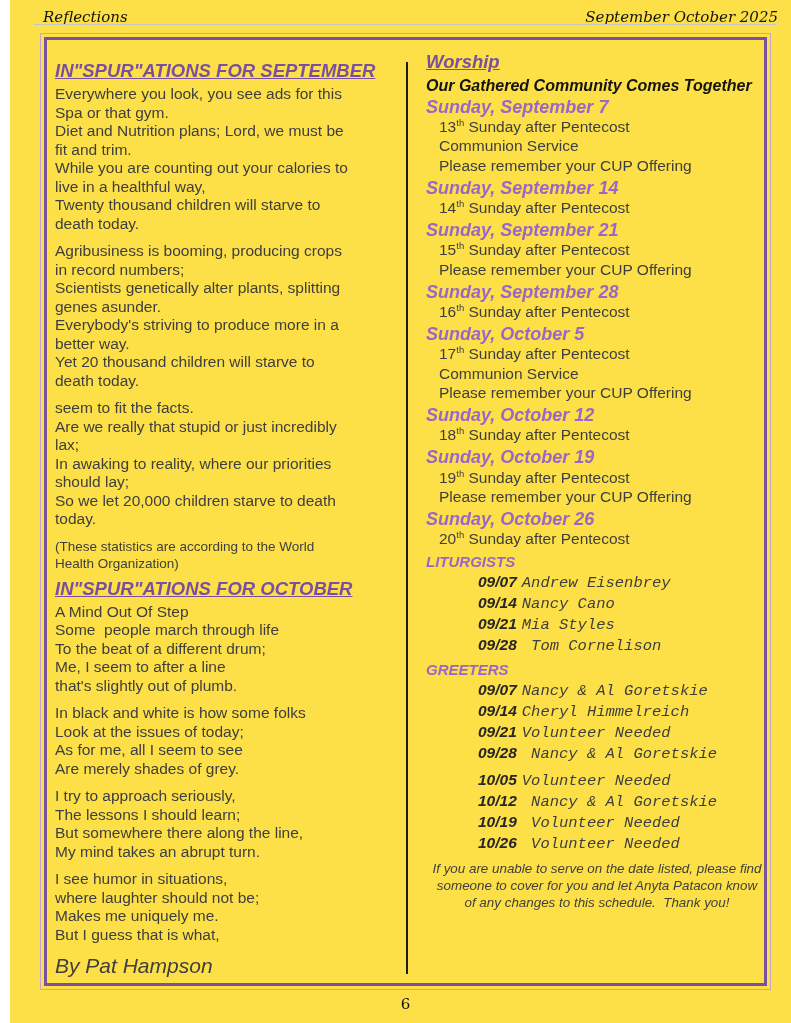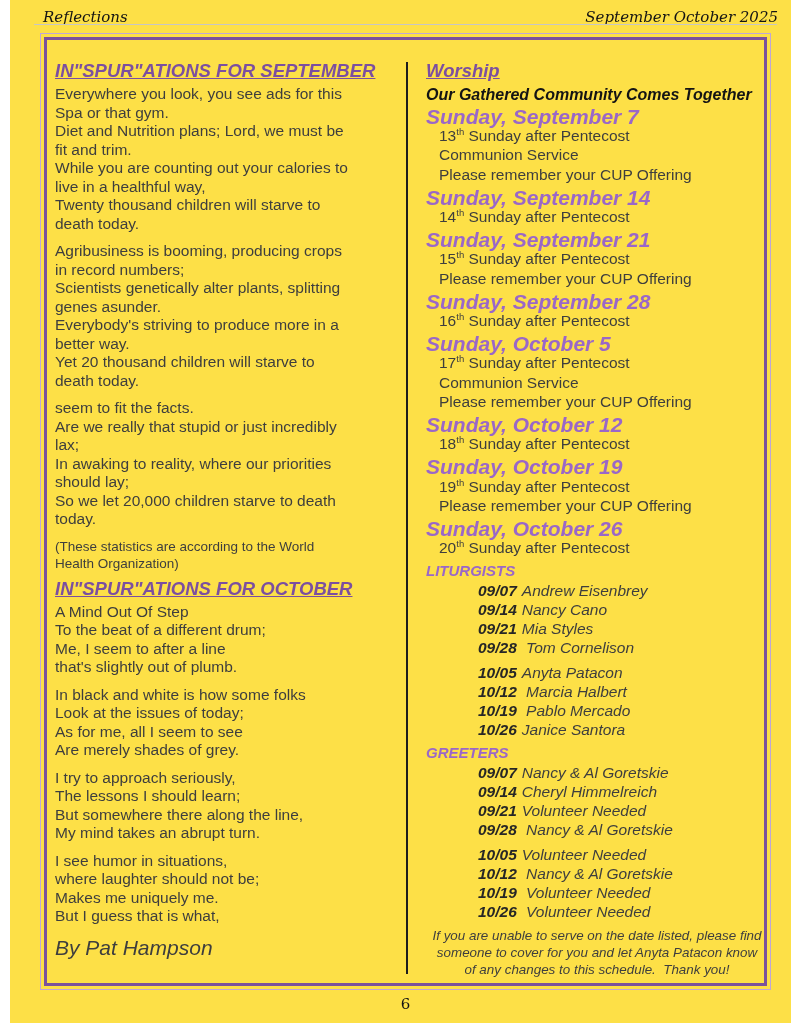--- a/index.html
+++ b/index.html
@@ -16,49 +16,49 @@
   
   .frame-outer{position:absolute;left:30px;top:33px;width:731px;height:957px;
                border:1px solid #bfa6d6;box-sizing:border-box;}
   .frame-inner{position:absolute;left:3px;top:3px;right:3px;bottom:3px;
                border:3px solid #7b519c;box-sizing:border-box;}
 
   .divider{position:absolute;left:396px;top:62px;width:2px;height:912px;background:#1d1d1d;}
 
   
   .col-left{position:absolute;left:45px;top:60px;width:334px;}
-  .col-right{position:absolute;left:416px;top:60px;width:342px;}
+  .col-right{position:absolute;left:416px;top:51px;width:342px;}
 
   
   .h-main{font-size:18.5px;font-weight:bold;font-style:italic;color:#7b4fa0;
           text-decoration:underline;margin:0 0 3px 0;line-height:22px;}
   .h-sub{font-size:16px;font-weight:bold;font-style:italic;color:#141414;
          margin:0 0 2px 0;line-height:20px;}
   .h-roster{font-size:15px;font-weight:bold;font-style:italic;color:#9a67c8;
             margin:6px 0 2px 0;line-height:16px;}
 
   
   .stanza{margin:0 0 9px 0;}
   .poem-line{font-size:15.5px;line-height:18.5px;white-space:pre-wrap;}
   .footnote{max-width:300px;margin:0;}
   .footnote .fn-line{font-size:13.5px;line-height:17px;white-space:pre-wrap;}
   .h-oct{margin-top:6px;}
   .byline{margin-top:12px;font-size:21px;font-style:italic;line-height:19px;}
 
   
   .service-block{margin-bottom:4px;}
-  .sunday{font-size:21px;font-weight:bold;font-style:italic;color:#9a67c8;line-height:19.2px;}
+  .sunday{font-size:18px;font-weight:bold;font-style:italic;color:#9a67c8;line-height:19.2px;}
   .service-line{margin-left:13px;font-size:15.5px;line-height:19.2px;white-space:pre-wrap;}
   .service-line sup{font-size:9.5px;line-height:0;}
 
   
   .roster-group{margin:0 0 6px 52px;}
   .roster-row{font-size:15.5px;line-height:19px;white-space:pre-wrap;}
   .roster-date{font-weight:bold;font-style:italic;color:#262626;}
-  .roster-name{font-style:italic;color:#3e3e3e;margin-left:5px;}
+  .roster-name{font-style:italic;color:#3e3e3e;margin-left:5px;font-family:Liberation Mono, monospace;}
 
   
   .note{margin-top:4px;text-align:center;}
   .note-line{font-size:13.4px;font-style:italic;line-height:17px;white-space:pre-wrap;}
 
   .page-number{position:absolute;left:0;right:0;top:995px;text-align:center;
                font-family:"DejaVu Serif",serif;font-size:15px;color:#141414;}
 </style>
 </head>
 <body>
@@ -110,20 +110,21 @@
       </div>
     <div class="footnote" id="sept-footnote">
         <div class="fn-line">(These statistics are according to the World</div>
         <div class="fn-line">Health Organization)</div>
       </div>
 
     <h2 class="h-main h-oct">IN"SPUR"ATIONS FOR OCTOBER</h2>
     <div id="oct-poem">
         <div class="stanza">
           <div class="poem-line">A Mind Out Of Step</div>
+          <div class="poem-line">Some  people march through life</div>
           <div class="poem-line">To the beat of a different drum;</div>
           <div class="poem-line">Me, I seem to after a line</div>
           <div class="poem-line">that's slightly out of plumb.</div>
         </div>
         <div class="stanza">
           <div class="poem-line">In black and white is how some folks</div>
           <div class="poem-line">Look at the issues of today;</div>
           <div class="poem-line">As for me, all I seem to see</div>
           <div class="poem-line">Are merely shades of grey.</div>
         </div>
@@ -189,26 +190,20 @@
       </div>
 
     <h3 class="h-roster">LITURGISTS</h3>
     <div id="liturgist-groups">
         <div class="roster-group">
           <div class="roster-row"><span class="roster-date">09/07</span><span class="roster-name">Andrew Eisenbrey</span></div>
           <div class="roster-row"><span class="roster-date">09/14</span><span class="roster-name">Nancy Cano</span></div>
           <div class="roster-row"><span class="roster-date">09/21</span><span class="roster-name">Mia Styles</span></div>
           <div class="roster-row"><span class="roster-date">09/28</span><span class="roster-name"> Tom Cornelison</span></div>
         </div>
-        <div class="roster-group">
-          <div class="roster-row"><span class="roster-date">10/05</span><span class="roster-name">Anyta Patacon</span></div>
-          <div class="roster-row"><span class="roster-date">10/12</span><span class="roster-name"> Marcia Halbert</span></div>
-          <div class="roster-row"><span class="roster-date">10/19</span><span class="roster-name"> Pablo Mercado</span></div>
-          <div class="roster-row"><span class="roster-date">10/26</span><span class="roster-name">Janice Santora</span></div>
-        </div>
       </div>
 
     <h3 class="h-roster">GREETERS</h3>
     <div id="greeter-groups">
         <div class="roster-group">
           <div class="roster-row"><span class="roster-date">09/07</span><span class="roster-name">Nancy &amp; Al Goretskie</span></div>
           <div class="roster-row"><span class="roster-date">09/14</span><span class="roster-name">Cheryl Himmelreich</span></div>
           <div class="roster-row"><span class="roster-date">09/21</span><span class="roster-name">Volunteer Needed</span></div>
           <div class="roster-row"><span class="roster-date">09/28</span><span class="roster-name"> Nancy &amp; Al Goretskie</span></div>
         </div>

